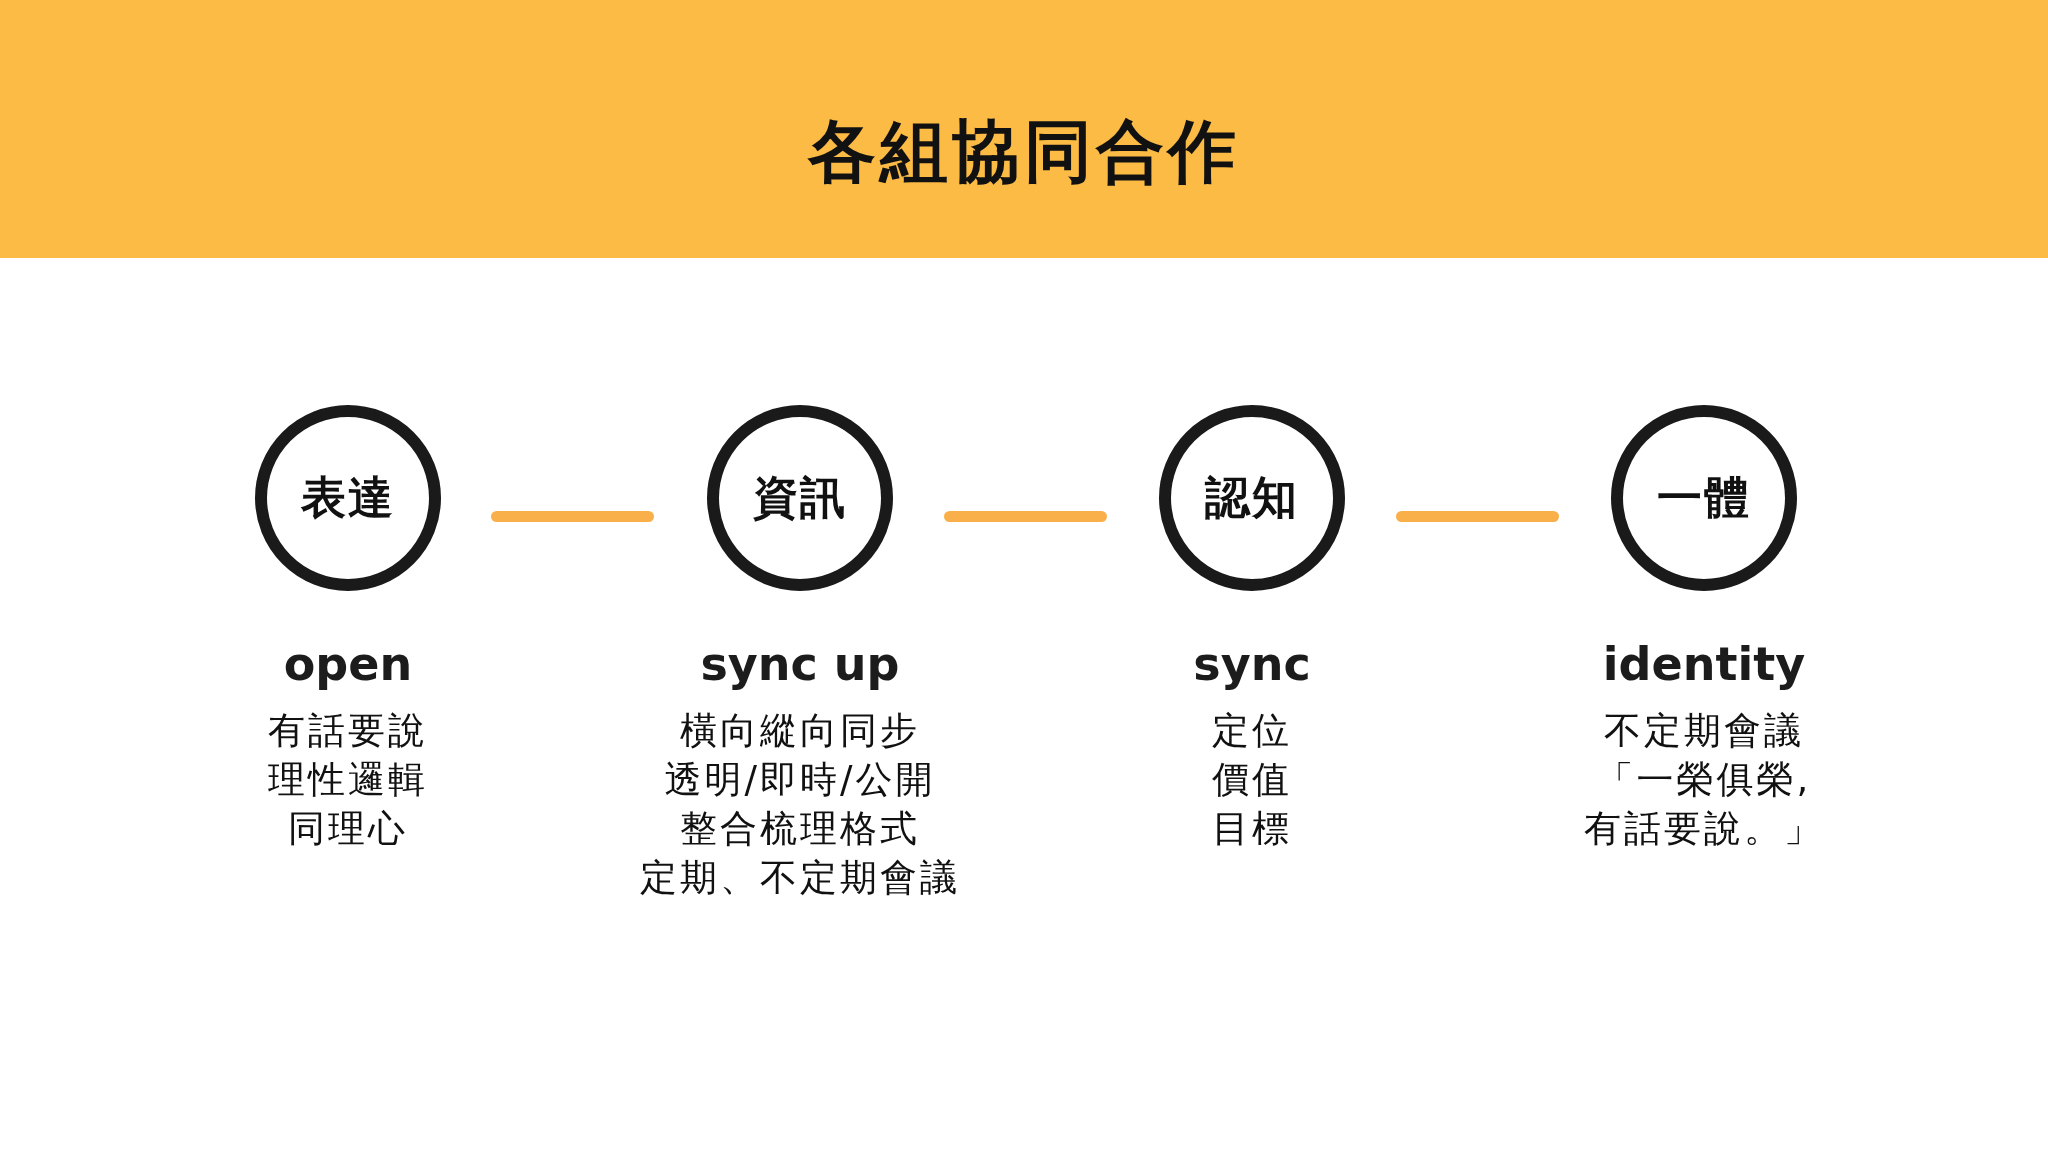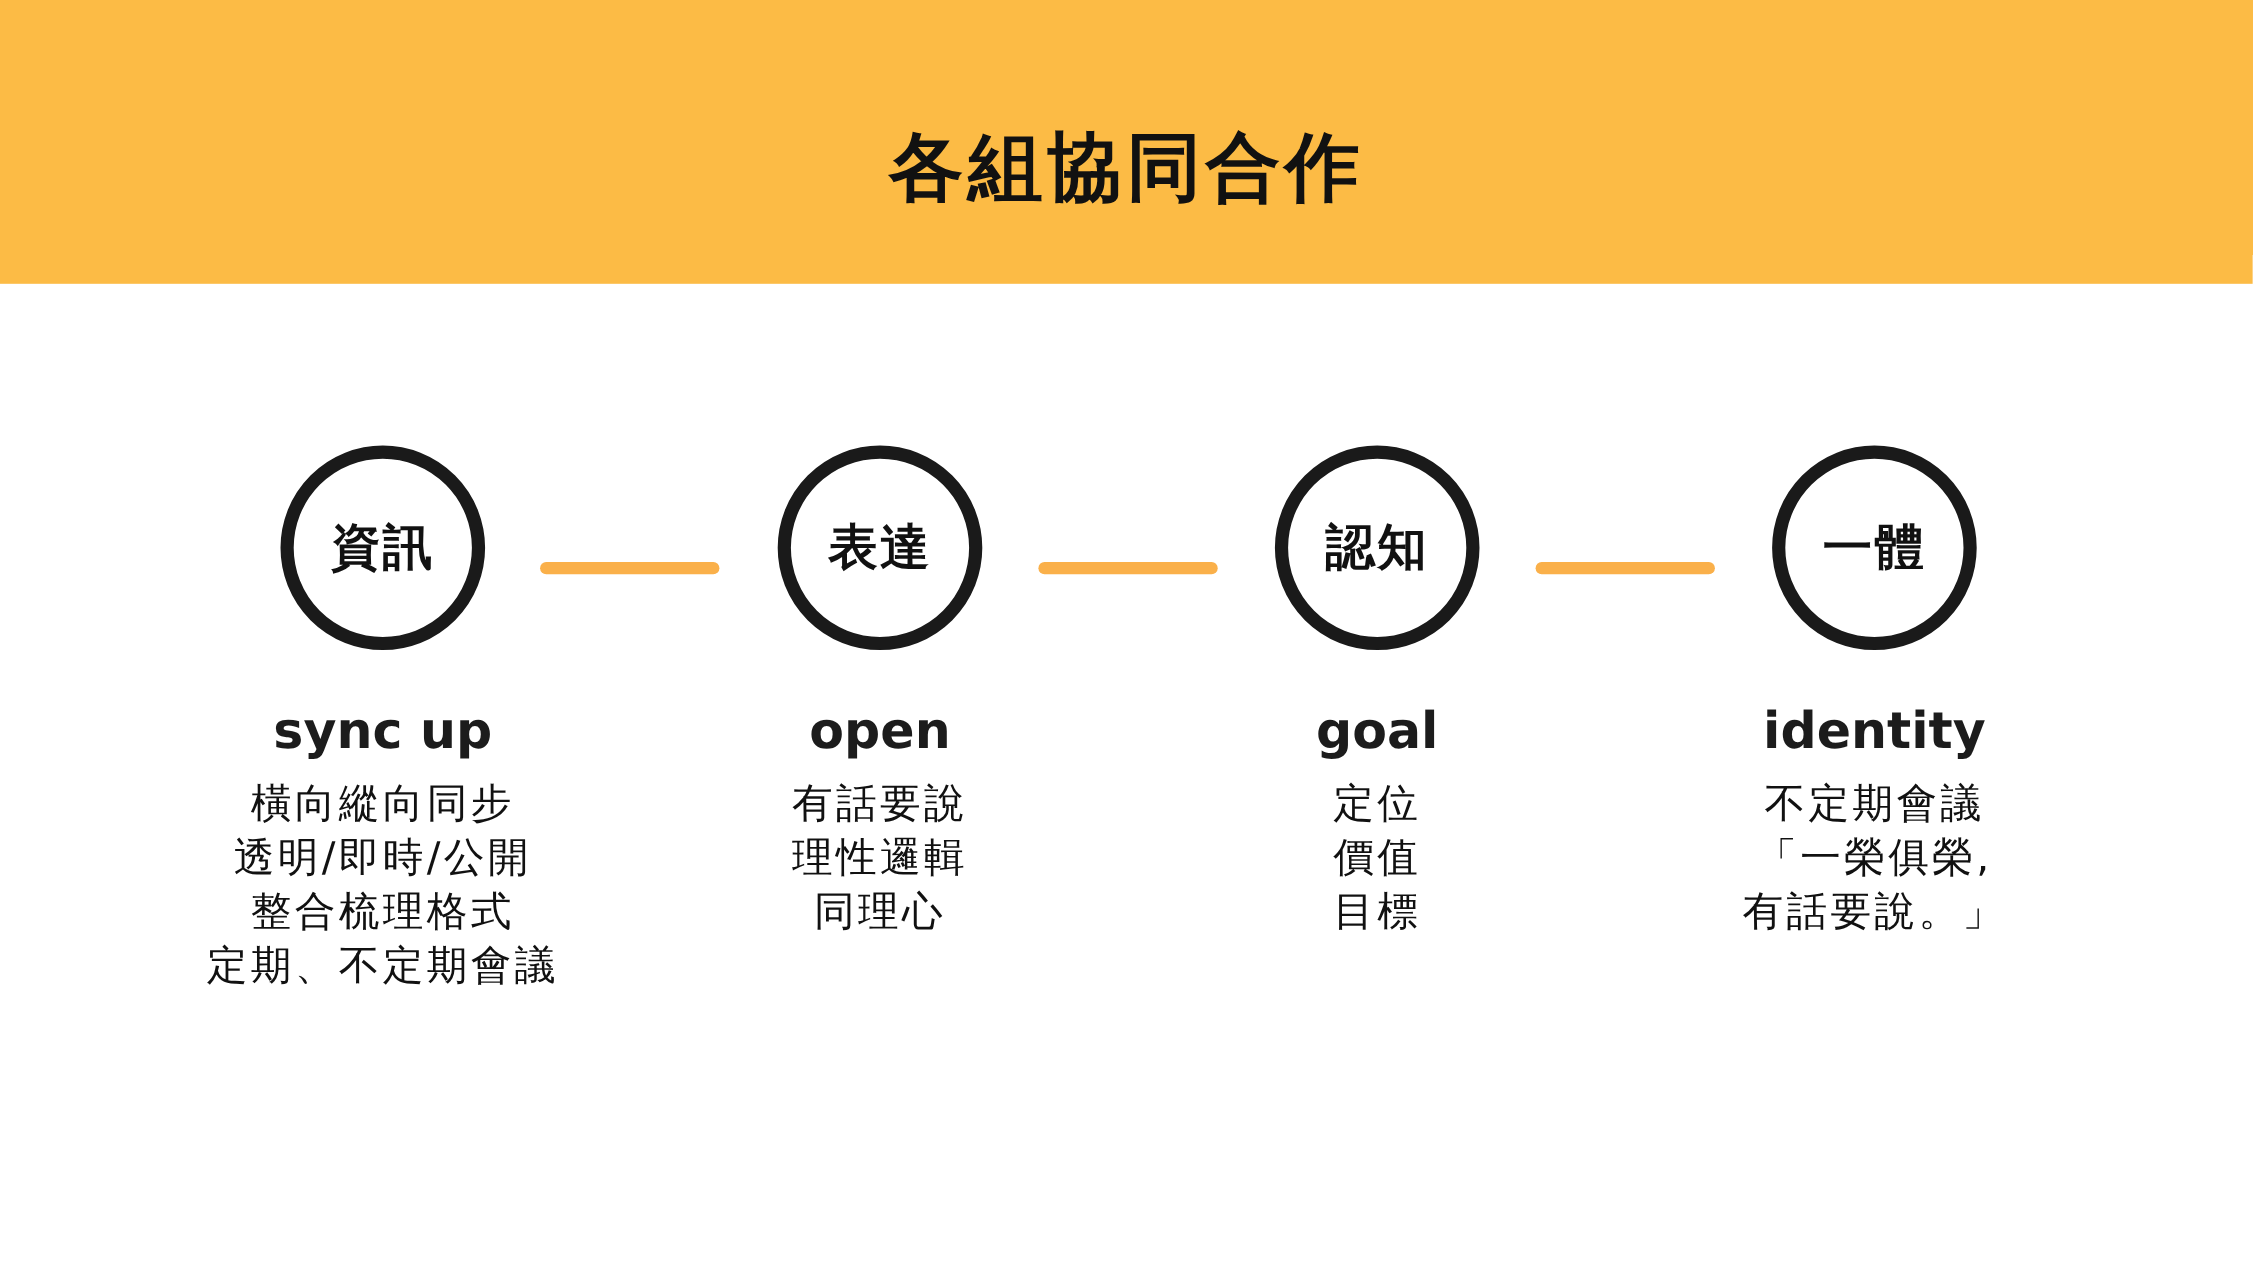--- a/index.html
+++ b/index.html
@@ -82,49 +82,49 @@
   <main class="diagram">
 
     <div class="connector c1"></div>
     <div class="connector c2"></div>
     <div class="connector c3"></div>
 
     <div class="cols">
 
       <section class="col">
         <div class="circle">
+          <span class="circle-text">表達</span>
+        </div>
+        <div class="elabel">open</div>
+        <div class="desc">
+          <div class="dline">有話要說</div>
+          <div class="dline">理性邏輯</div>
+          <div class="dline">同理心</div>
+          <div class="dline"></div>
+        </div>
+      </section>
+
+      <section class="col">
+        <div class="circle">
           <span class="circle-text">資訊</span>
         </div>
         <div class="elabel">sync up</div>
         <div class="desc">
           <div class="dline">橫向縱向同步</div>
           <div class="dline">透明/即時/公開</div>
           <div class="dline">整合梳理格式</div>
           <div class="dline">定期、不定期會議</div>
         </div>
       </section>
 
       <section class="col">
         <div class="circle">
-          <span class="circle-text">表達</span>
-        </div>
-        <div class="elabel">open</div>
-        <div class="desc">
-          <div class="dline">有話要說</div>
-          <div class="dline">理性邏輯</div>
-          <div class="dline">同理心</div>
-          <div class="dline"></div>
-        </div>
-      </section>
-
-      <section class="col">
-        <div class="circle">
           <span class="circle-text">認知</span>
         </div>
-        <div class="elabel">goal</div>
+        <div class="elabel">sync</div>
         <div class="desc">
           <div class="dline">定位</div>
           <div class="dline">價值</div>
           <div class="dline">目標</div>
           <div class="dline"></div>
         </div>
       </section>
 
       <section class="col">
         <div class="circle">

